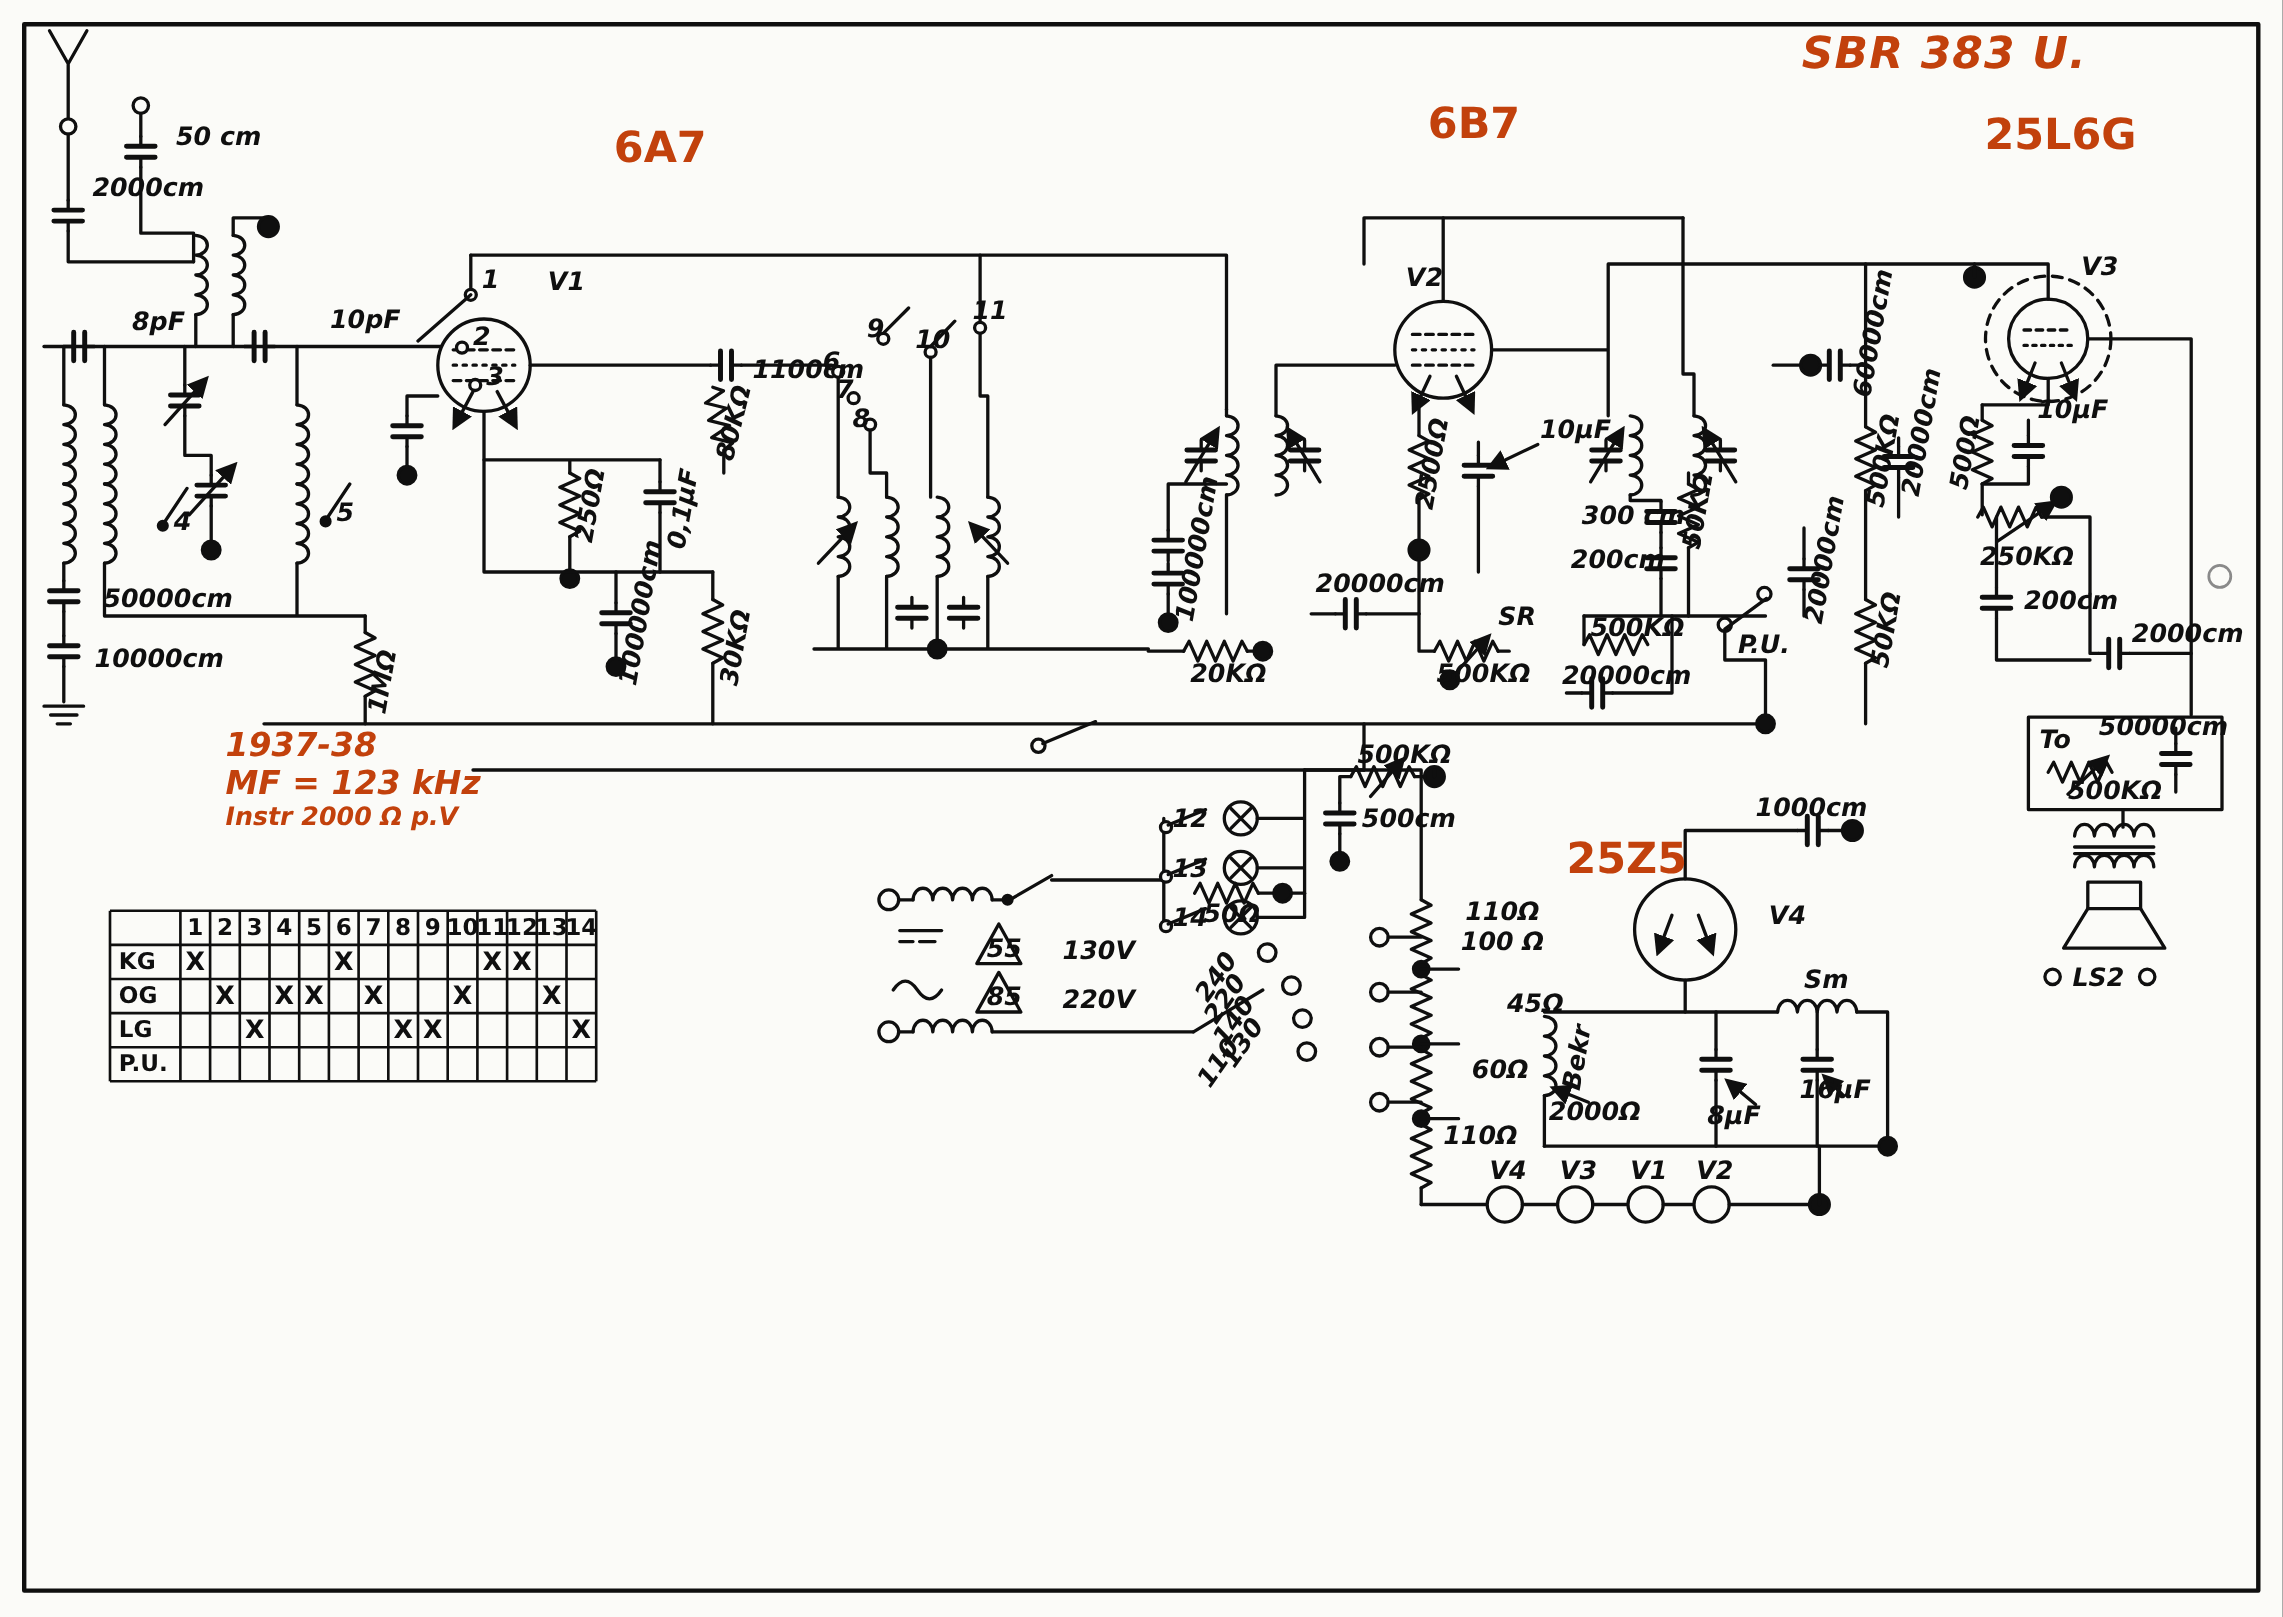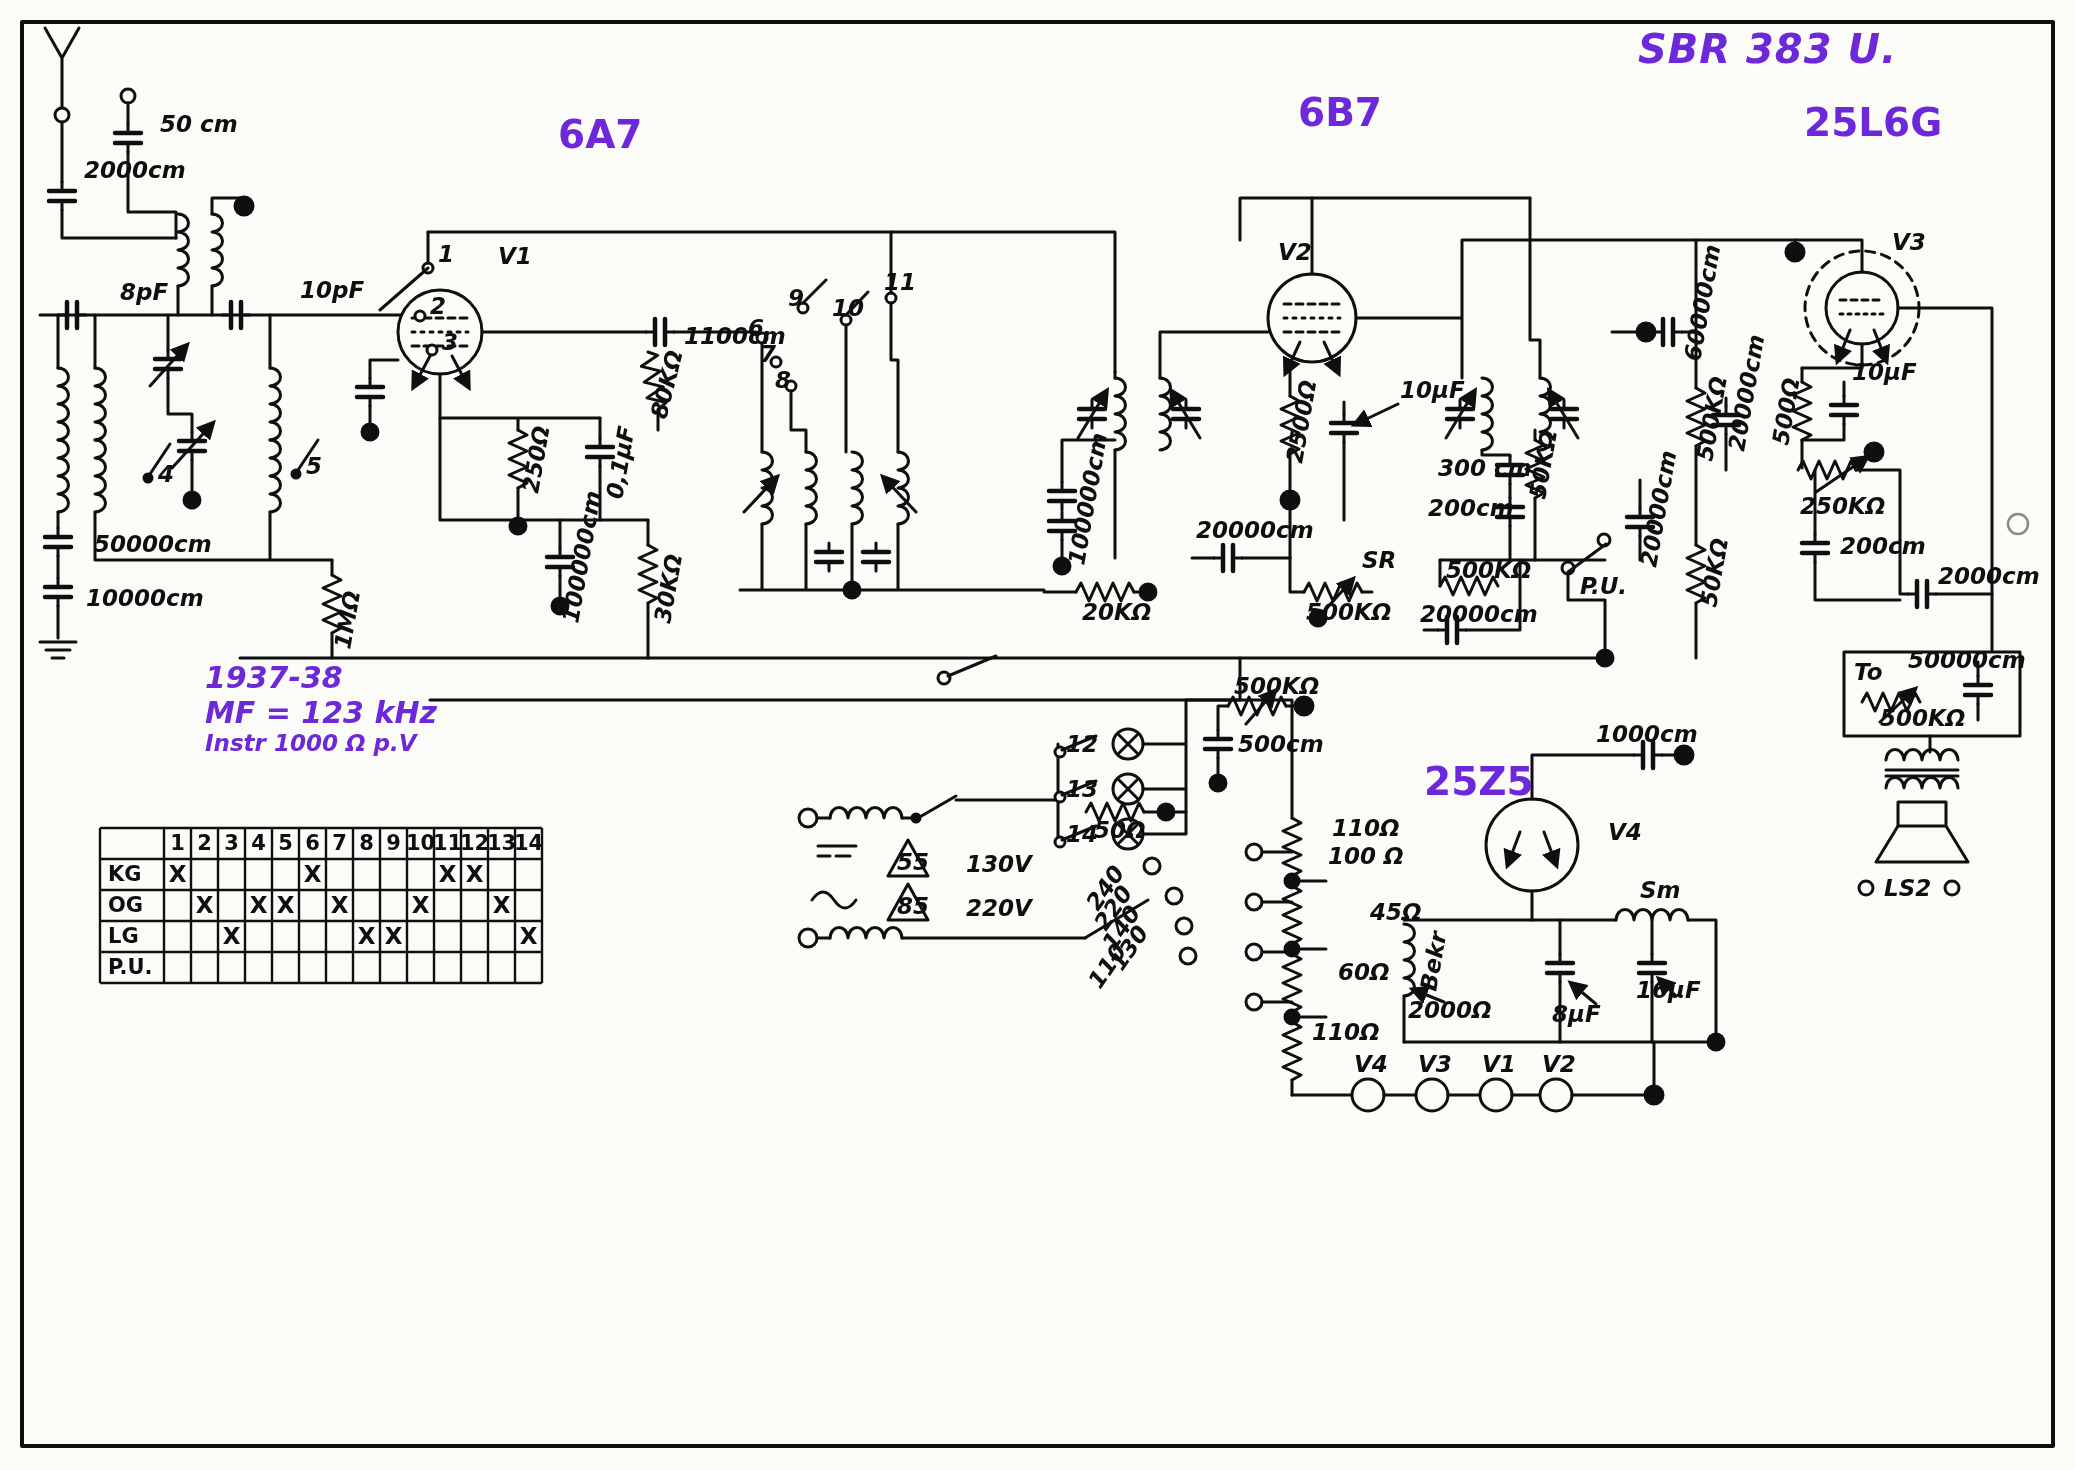--- a/index.html
+++ b/index.html
@@ -1,19 +1,19 @@
 <!DOCTYPE html>
 <html><head>
 <meta charset="utf-8">
 <style>
   html,body{margin:0;padding:0;background:#6f6f6f;}
   .page{position:relative;width:2075px;height:1470px;background:#fbfbf8;overflow:hidden;
         font-family:"DejaVu Sans",sans-serif;}
   .page > svg{position:absolute;left:0;top:0;}
-  .ov{position:absolute;color:#6d28d9;font-weight:700;white-space:nowrap;}
+  .ov{position:absolute;color:#c2410c;font-weight:700;white-space:nowrap;}
   .title{font-size:40px;font-style:italic;letter-spacing:1px;}
   .tube{font-size:39px;margin-left:36px;}
   .notes{left:205px;top:660px;}
   .n1{font-size:30px;font-style:italic;}
   .n2{font-size:30px;font-style:italic;text-align:center;}
   .n3{font-size:23px;font-style:italic;}
   text.lbl{font-family:"DejaVu Sans",sans-serif;font-weight:700;font-style:italic;
            font-size:23px;fill:#0f0f0f;stroke:none;}
   #band-table line{stroke:#0f0f0f;stroke-width:2.4;}
   #band-table text{fill:#0f0f0f;stroke:none;font-family:"DejaVu Sans",sans-serif;}
@@ -595,16 +595,16 @@
 </svg>
 
 <div class="ov title" style="left:1638px;top:26px">SBR 383 U.</div>
 <div class="ov tube" style="left:522px;top:112px">6A7</div>
 <div class="ov tube" style="left:1262px;top:90px">6B7</div>
 <div class="ov tube" style="left:1768px;top:100px">25L6G</div>
 <div class="ov tube" style="left:1388px;top:759px">25Z5</div>
 <div class="ov notes">
   <div class="n1">1937-38</div>
   <div class="n2">MF = 123 kHz</div>
-  <div class="n3">Instr 1000 Ω p.V</div>
+  <div class="n3">Instr 2000 Ω p.V</div>
 </div>
 
 </div>
 
 </body></html>

